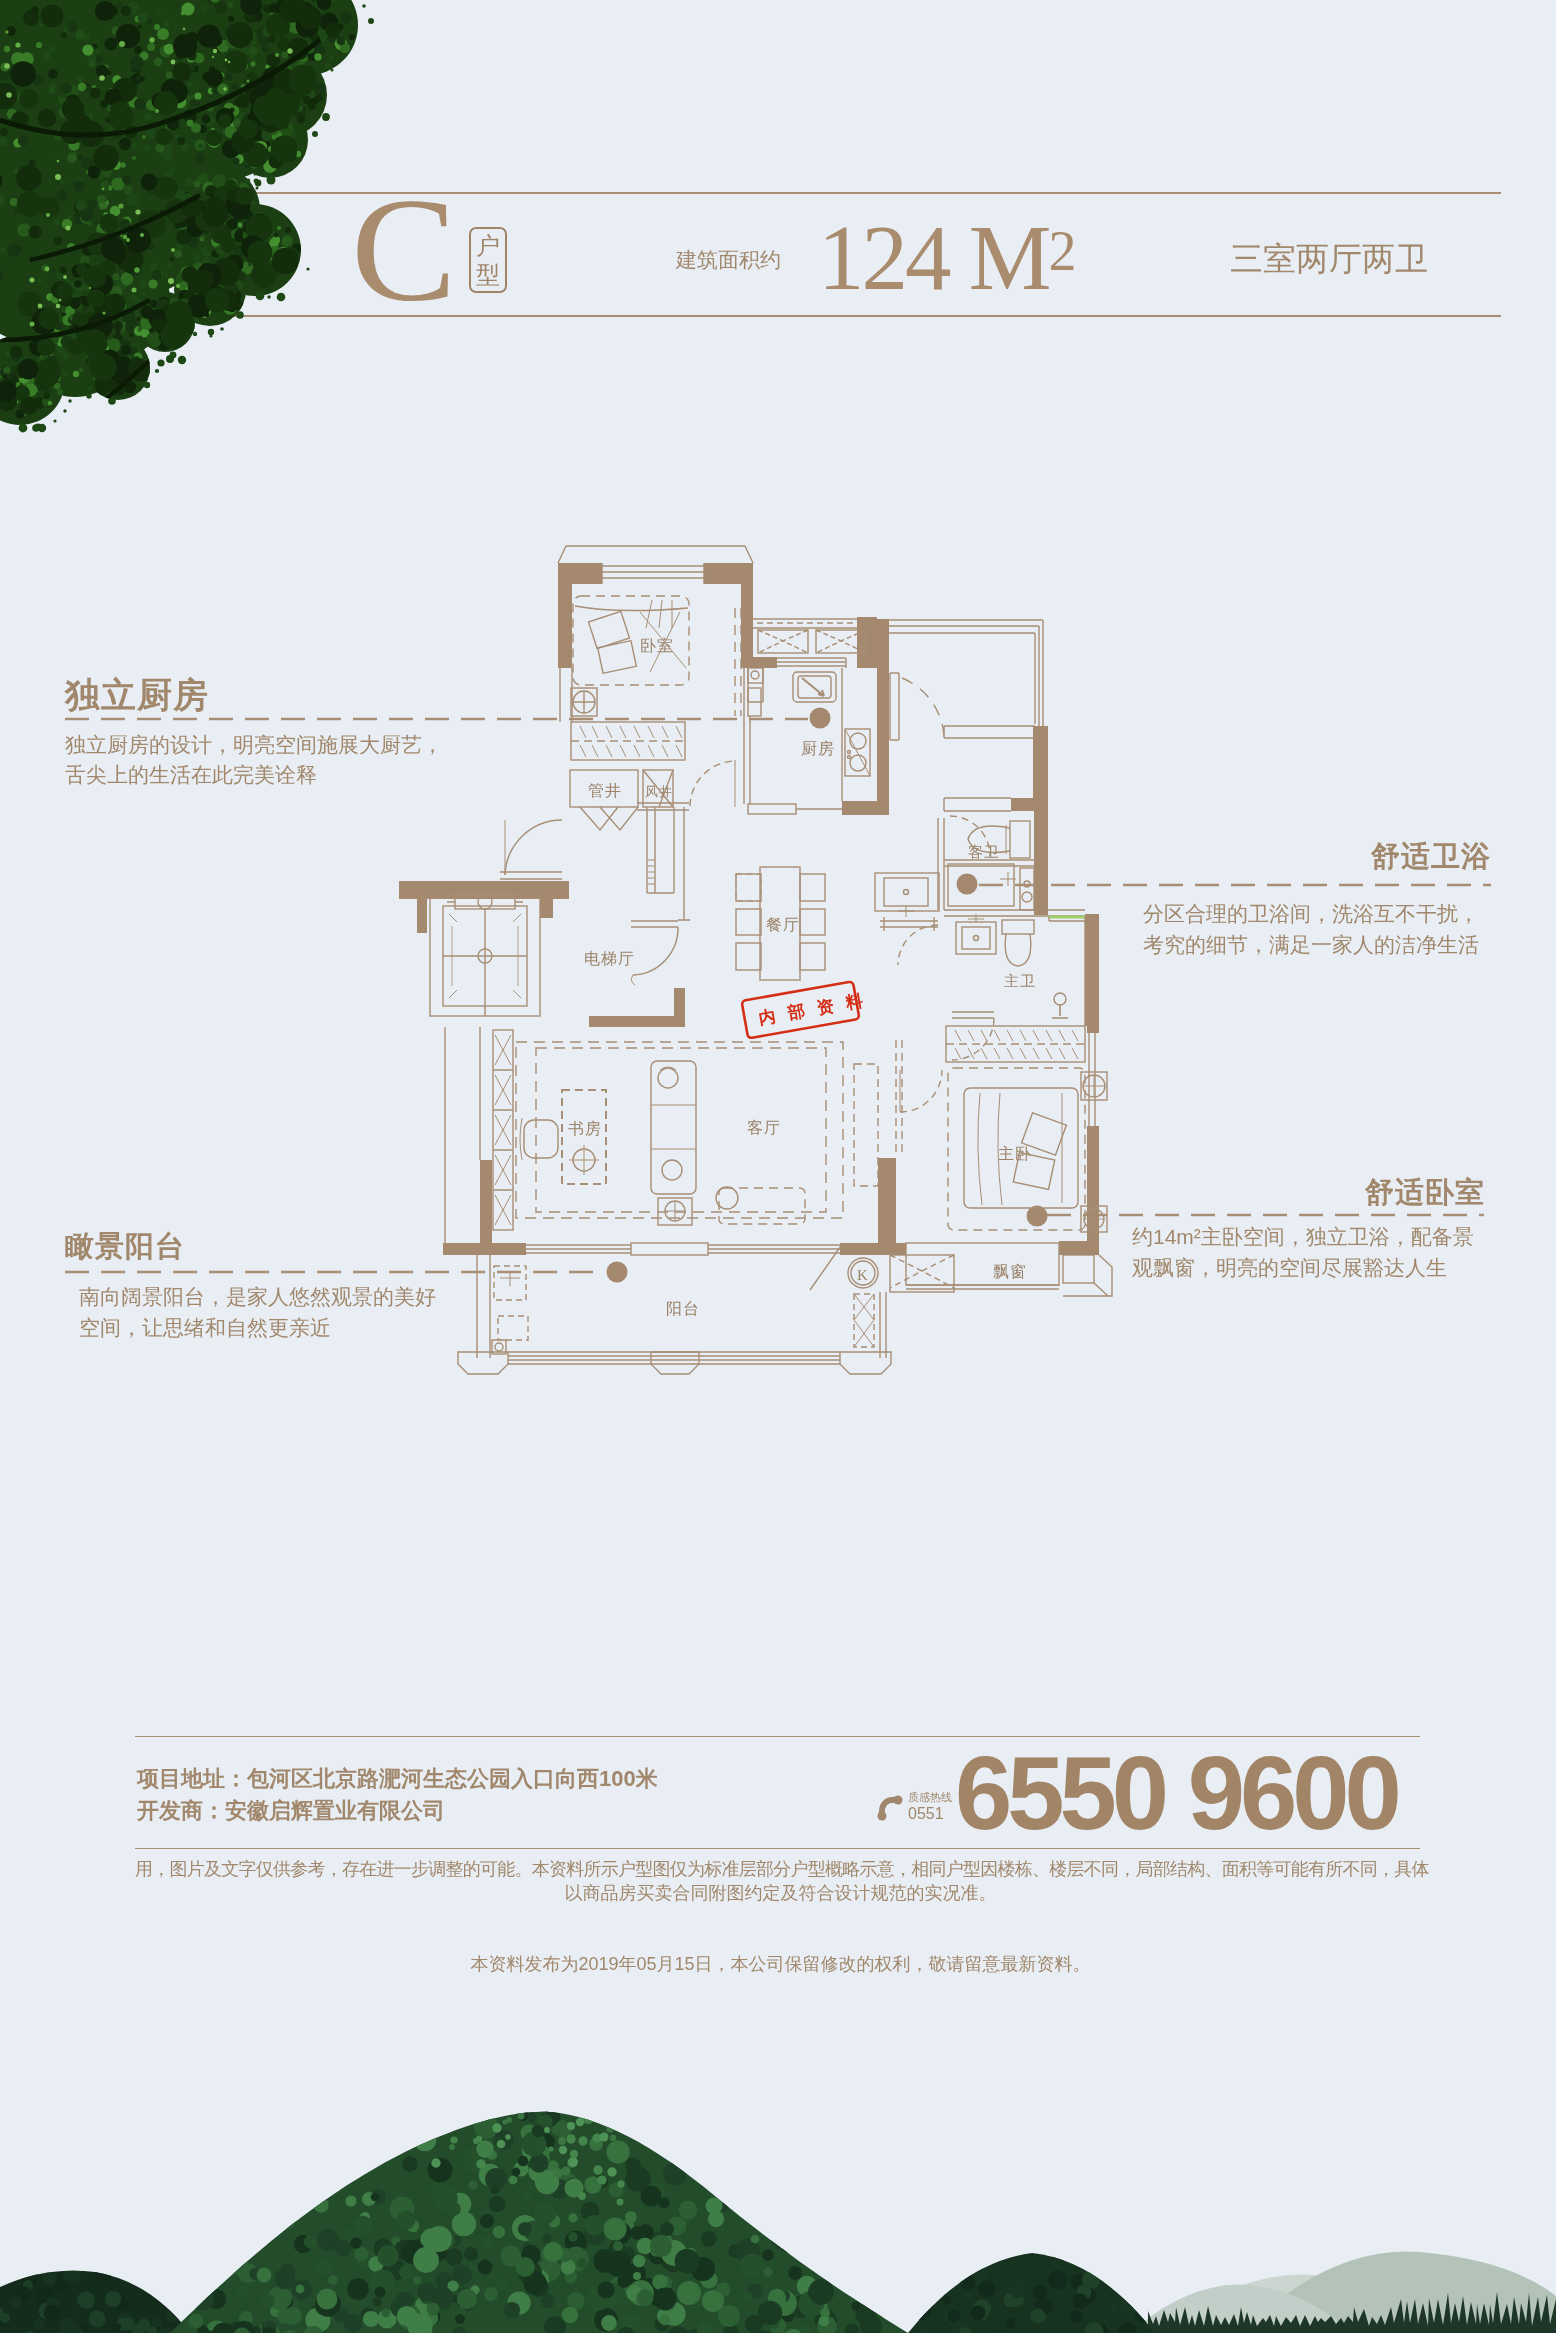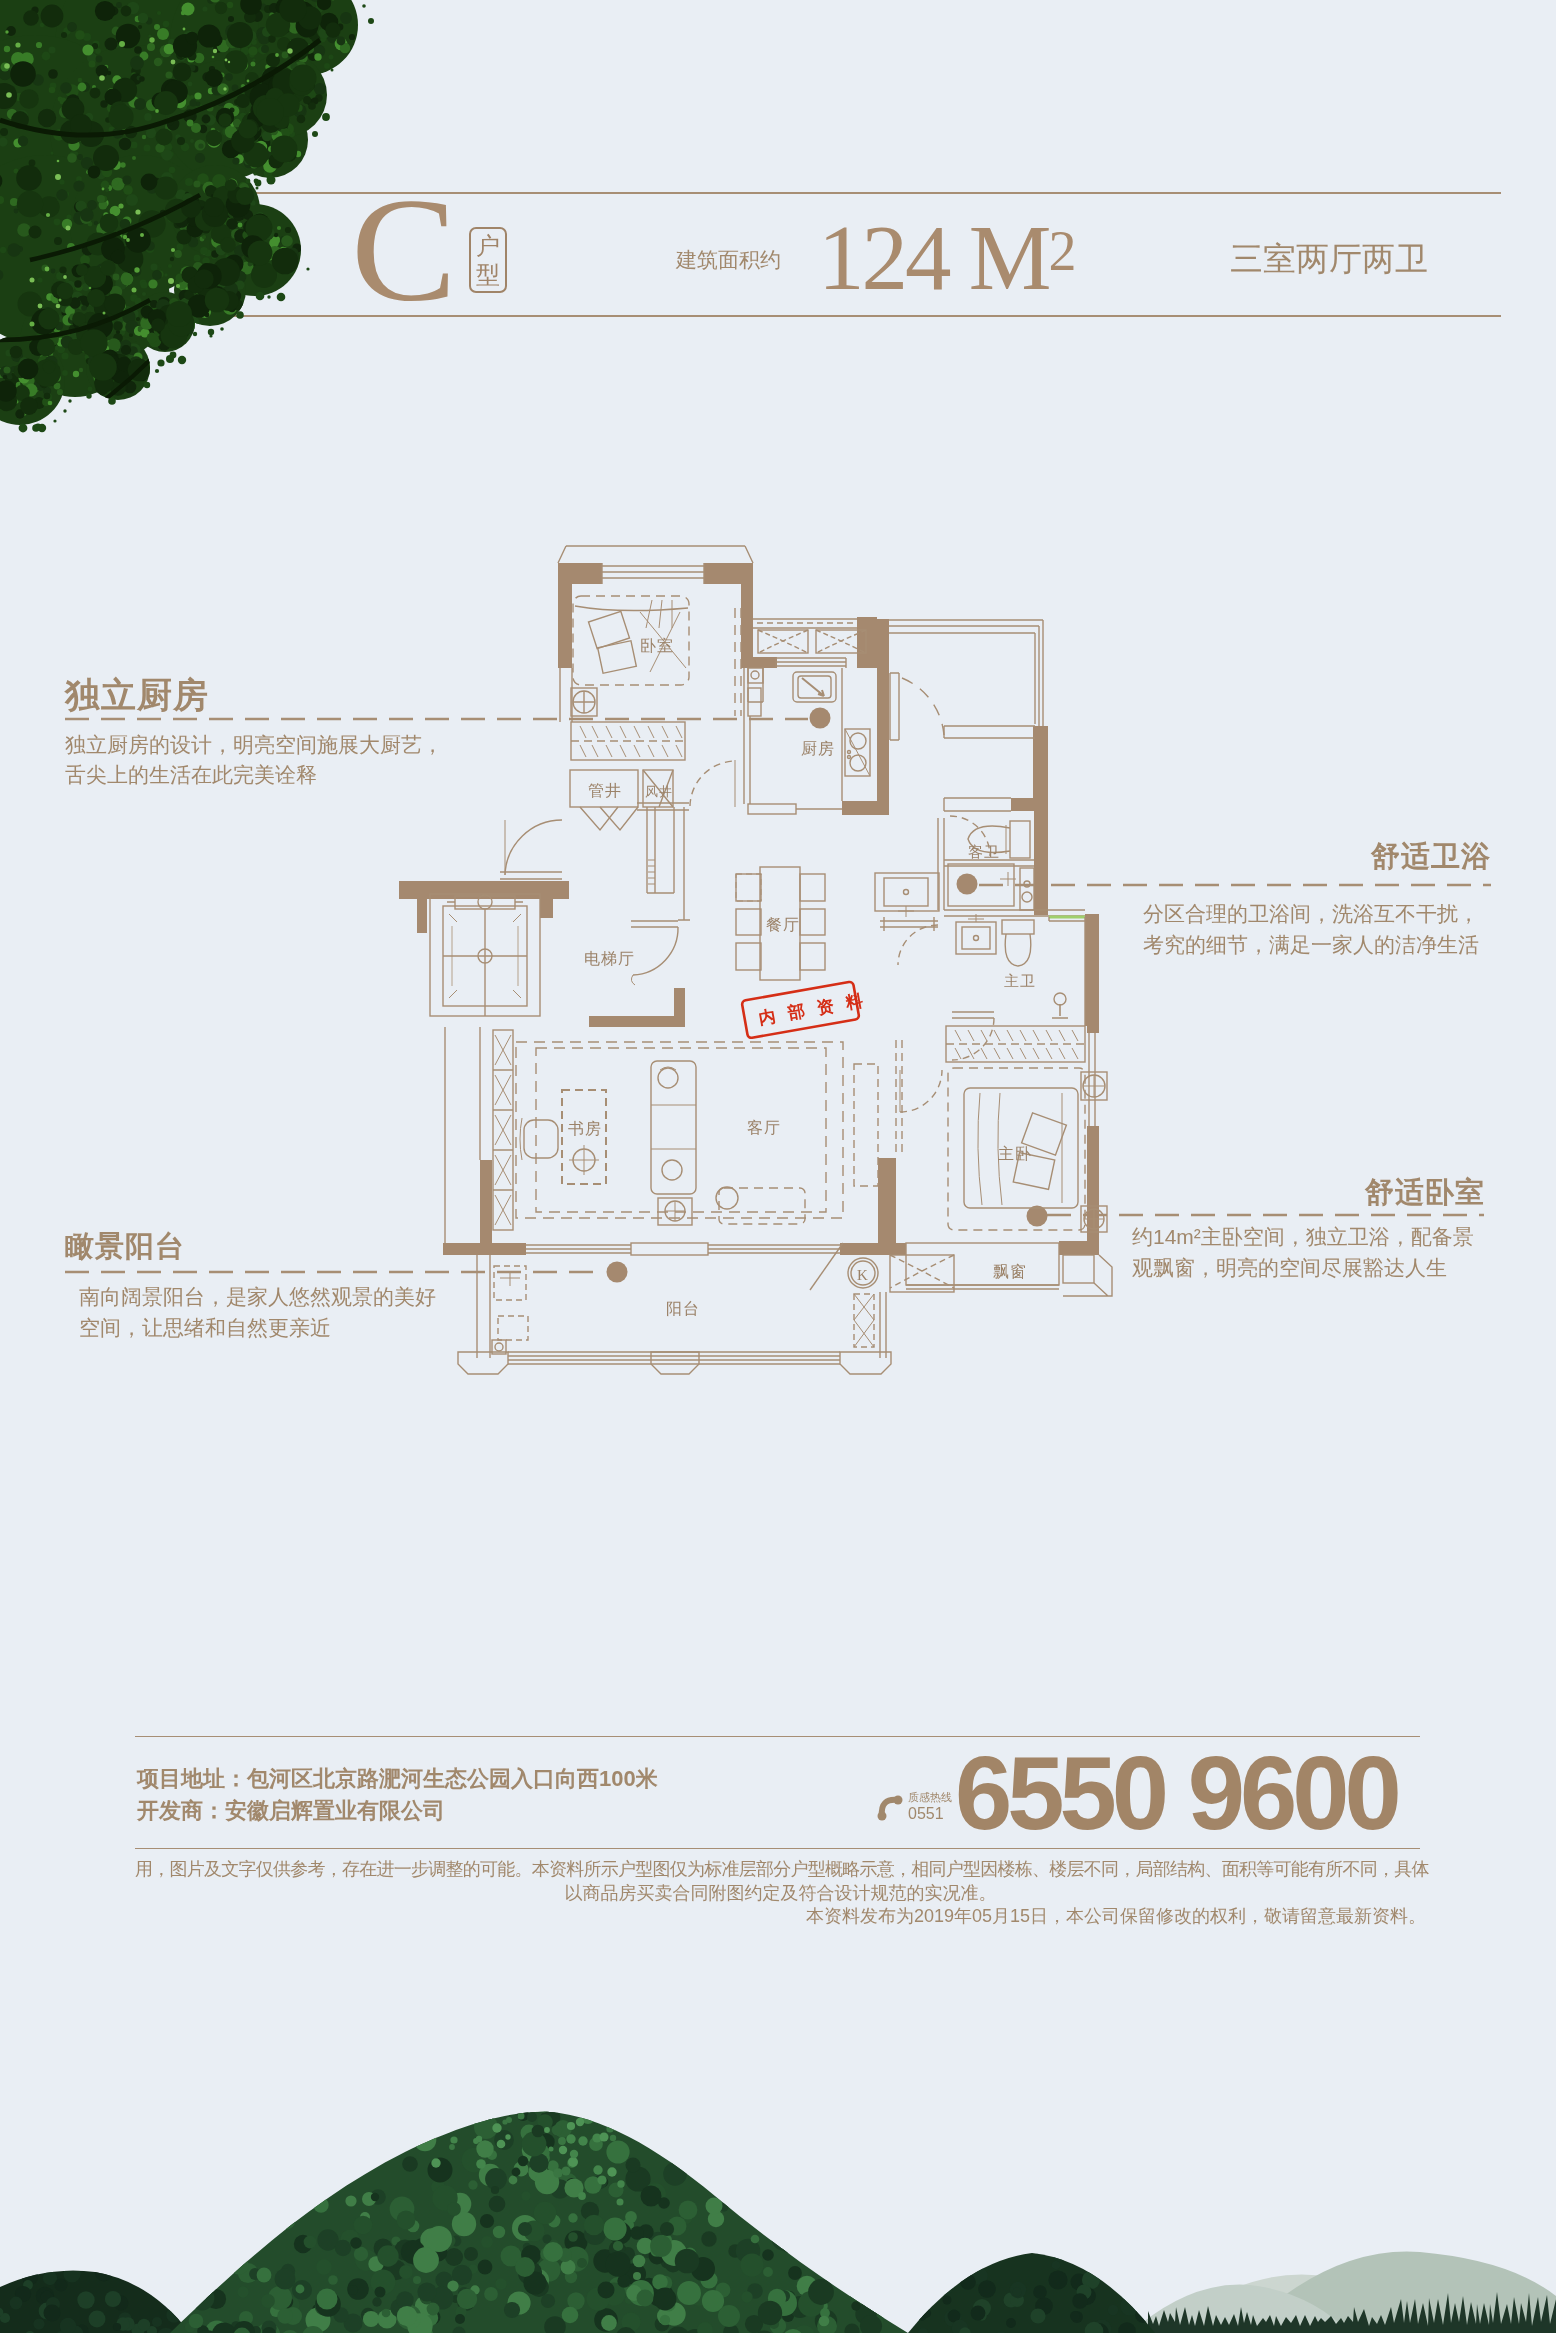--- a/index.html
+++ b/index.html
@@ -1832,21 +1832,21 @@
 <div class="abs" style="left:908px;top:1790px;font-size:11px;color:#a1886c;">质感热线</div>
 <div class="abs" style="left:908px;top:1805px;font-size:16px;color:#a1886c;">0551</div>
 
 <div class="abs" style="left:955px;top:1742px;font-size:103px;line-height:103px;font-weight:bold;color:#a28567;letter-spacing:-5px;">6550&nbsp;9600</div>
 
 <div class="abs" style="left:135px;top:1848px;width:1285px;height:1px;background:#a78e74;"></div>
 
 <div class="abs" style="left:135px;top:1858px;width:1291px;font-size:18px;color:#a1886c;line-height:23.5px;white-space:nowrap;">
   <div style="letter-spacing:-0.75px;">用，图片及文字仅供参考，存在进一步调整的可能。本资料所示户型图仅为标准层部分户型概略示意，相同户型因楼栋、楼层不同，局部结构、面积等可能有所不同，具体</div>
   <div style="text-align:center;">以商品房买卖合同附图约定及符合设计规范的实况准。</div>
-  <div style="text-align:right;">本资料发布为2019年05月15日，本公司保留修改的权利，敬请留意最新资料。</div>
+  <div style="text-align:center;margin-top:48px;">本资料发布为2019年05月15日，本公司保留修改的权利，敬请留意最新资料。</div>
 </div>
 
 <svg class="abs" style="left:0;top:2000px" width="1556" height="333" viewBox="0 2000 1556 333">
   <defs>
     <clipPath id="mainclip">
         <path d="M170,2333 C250,2255 320,2195 405,2152 C470,2120 520,2110 550,2112 C600,2116 655,2146 715,2196 C780,2250 845,2295 908,2333 Z"></path>
       </clipPath>
     <clipPath id="leftclip">
         <path d="M0,2333 L0,2287 Q45,2266 95,2272 Q150,2281 190,2333 Z"></path>
       </clipPath>

